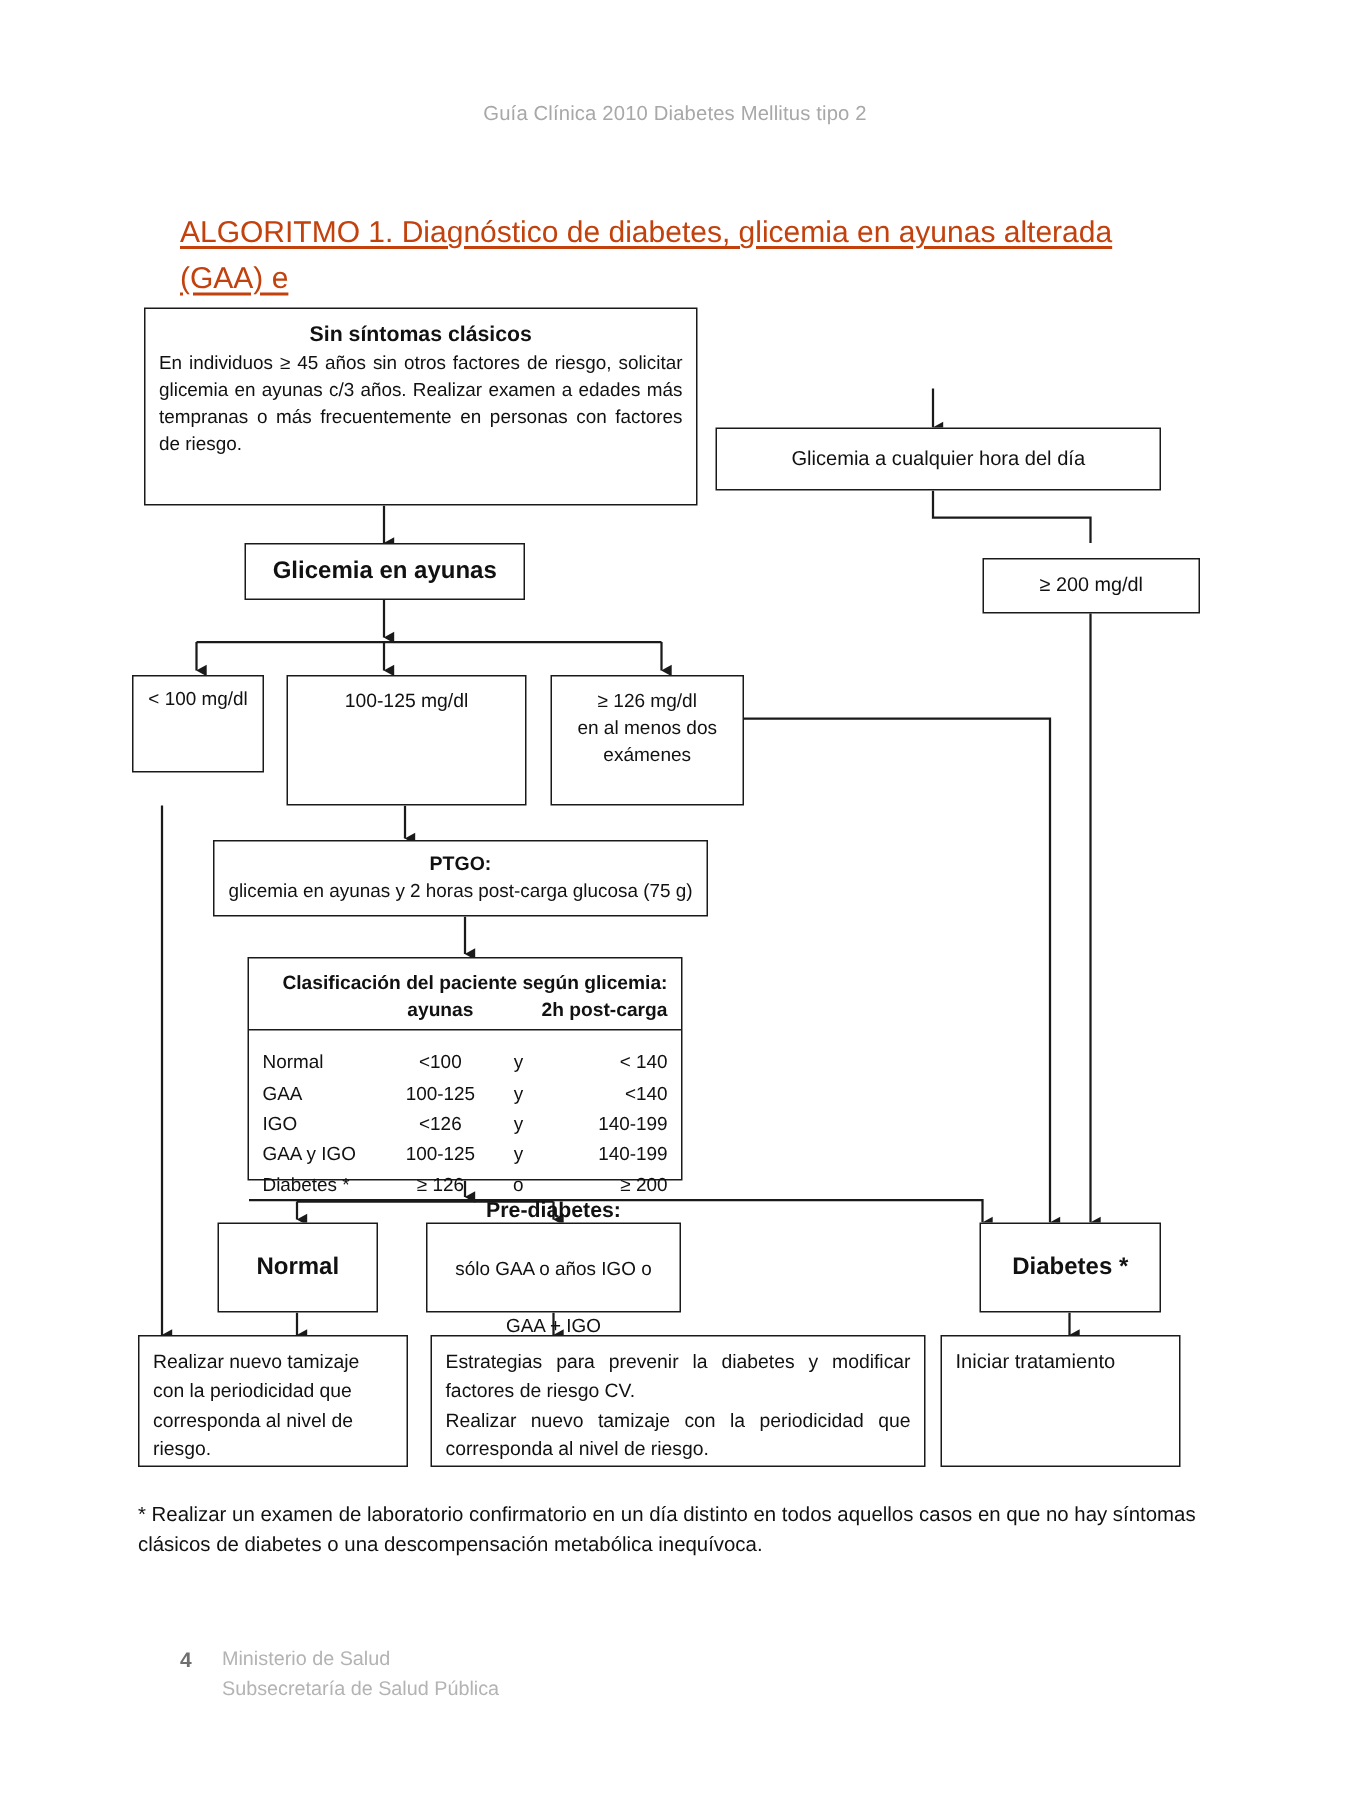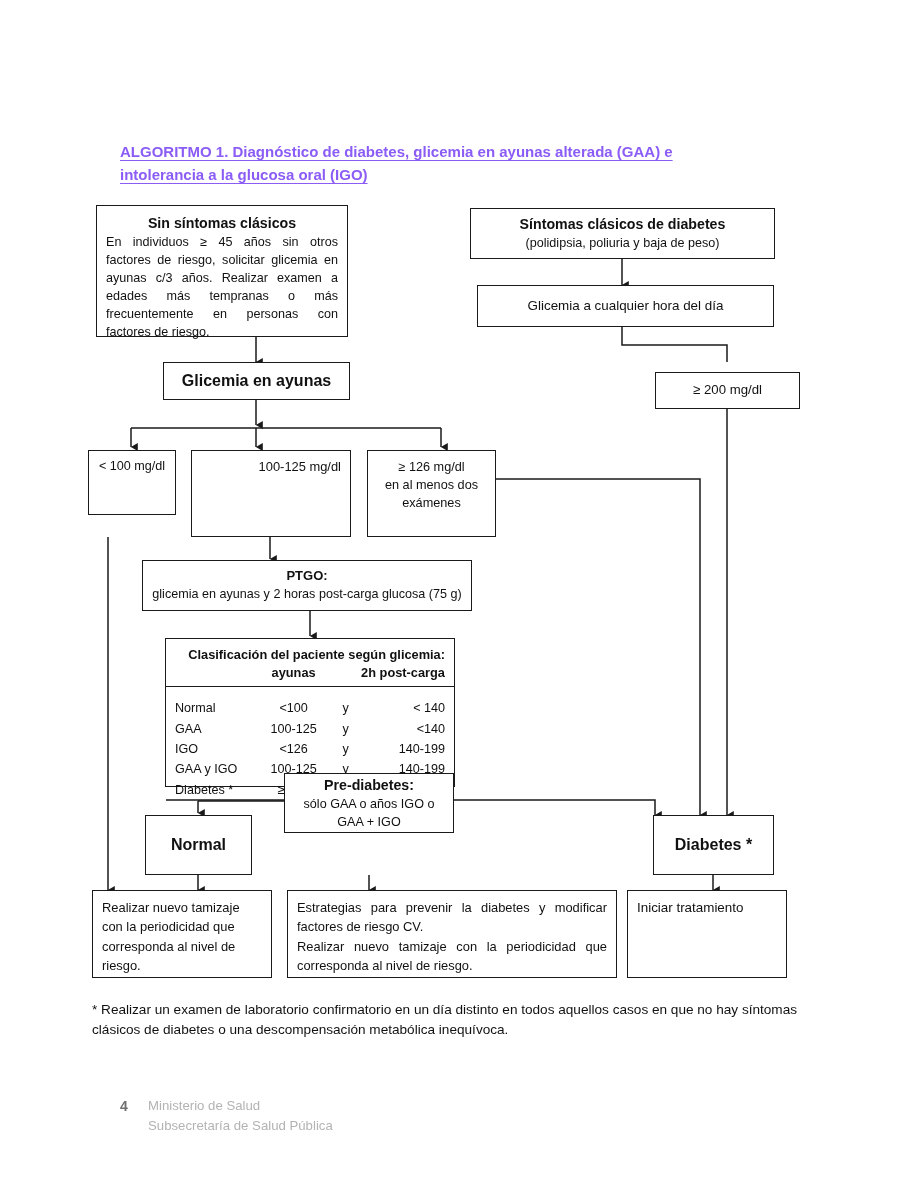--- a/index.html
+++ b/index.html
@@ -17,22 +17,22 @@
   
   .runhead {
     position:absolute; top:68px; left:0; width:900px;
     text-align:center; font-size:13.5px; color:#a8a8a8;
     letter-spacing:.1px;
   }
 
   
   .algo-title {
     position:absolute; left:120px; top:140px; width:640px;
-    font-size:15px; font-weight:bold; line-height:1.55;
-    color:#8b5cf6;
+    font-size:20px; font-weight:normal; line-height:1.55;
+    color:#c2410c;
   }
   .algo-title span { text-decoration:underline; text-underline-offset:3px; }
 
   
   .chart { position:absolute; left:0; top:0; width:900px; height:1200px; }
   .chart svg { position:absolute; left:0; top:0; }
 
   .node {
     position:absolute;
     border:1.4px solid #1a1a1a;
@@ -80,20 +80,21 @@
   .pg-org {
     position:absolute; left:148px; top:1096px;
     font-size:13.2px; line-height:1.52; color:#b3b3b3;
   }
 </style>
 </head>
 <body>
 
 <div class="page">
 
+  <div class="runhead">Guía Clínica 2010 Diabetes Mellitus tipo 2</div>
 
   <div class="algo-title">
     <span>ALGORITMO 1. Diagnóstico de diabetes, glicemia en ayunas alterada (GAA) e</span><br>
     <span>intolerancia a la glucosa oral (IGO)</span>
   </div>
 
   <div class="chart">
 
     <svg width="900" height="1200">
       <defs>
@@ -133,47 +134,43 @@
         <path d="M166,800 L655,800 L655,815" marker-end="url(#ah)"></path>
 
         <path d="M198,875 L198,890" marker-end="url(#ah)"></path>
 
         <path d="M369,875 L369,890" marker-end="url(#ah)"></path>
 
         <path d="M713,875 L713,890" marker-end="url(#ah)"></path>
       </g>
     </svg>
 
-    <div class="node" style="left:96px; top:205px; width:252px; height:132px;">
+    <div class="node" style="left:96px; top:205px; width:369px; height:132px;">
       <div class="hd">Sin síntomas clásicos</div>
       <div class="body">En individuos ≥ 45 años sin otros factores de riesgo, solicitar glicemia en ayunas c/3 años. Realizar examen a edades más tempranas o más frecuentemente en personas con factores de riesgo.</div>
     </div>
 
-    <div class="node center" style="left:470px; top:208px; width:305px; height:51px;">
-      <div class="hd">Síntomas clásicos de diabetes</div>
-      <div class="sub">(polidipsia, poliuria y baja de peso)</div>
-    </div>
 
     <div class="node center" style="left:477px; top:285px; width:297px; height:42px; font-size:13.4px;">
       <div>Glicemia a cualquier hora del día</div>
     </div>
 
     <div class="node center" style="left:655px; top:372px; width:145px; height:37px; font-size:13.2px;">
       <div>≥ 200 mg/dl</div>
     </div>
 
     <div class="node bigcenter" style="left:163px; top:362px; width:187px; height:38px;">
       <span>Glicemia en ayunas</span>
     </div>
 
     <div class="node" style="left:88px; top:450px; width:88px; height:65px; font-size:12.6px; text-align:center;">
       <div>&lt; 100 mg/dl</div>
     </div>
 
-    <div class="node" style="left:191px; top:450px; width:160px; height:87px; font-size:12.9px; text-align:right;">
+    <div class="node" style="left:191px; top:450px; width:160px; height:87px; font-size:12.9px; text-align:center;">
       <div>100-125 mg/dl</div>
     </div>
 
     <div class="node" style="left:367px; top:450px; width:129px; height:87px; font-size:12.7px; text-align:center;">
       <div>≥ 126 mg/dl</div>
       <div>en al menos dos</div>
       <div>exámenes</div>
     </div>
 
     <div class="node center" style="left:142px; top:560px; width:330px; height:51px;">
@@ -221,21 +218,21 @@
           <div class="c3">o</div>
           <div class="c4">≥ 200</div>
         </div>
       </div>
     </div>
 
     <div class="node bigcenter" style="left:145px; top:815px; width:107px; height:60px;">
       <span>Normal</span>
     </div>
 
-    <div class="node center" style="left:284px; top:773px; width:170px; height:60px;">
+    <div class="node center" style="left:284px; top:815px; width:170px; height:60px;gap:20px;">
       <div class="hd">Pre-diabetes:</div>
       <div class="sub">sólo GAA o años IGO o</div>
       <div class="sub">GAA + IGO</div>
     </div>
 
     <div class="node bigcenter" style="left:653px; top:815px; width:121px; height:60px;">
       <span>Diabetes *</span>
     </div>
 
     <div class="node" style="left:92px; top:890px; width:180px; height:88px; font-size:12.9px; line-height:1.5;">

